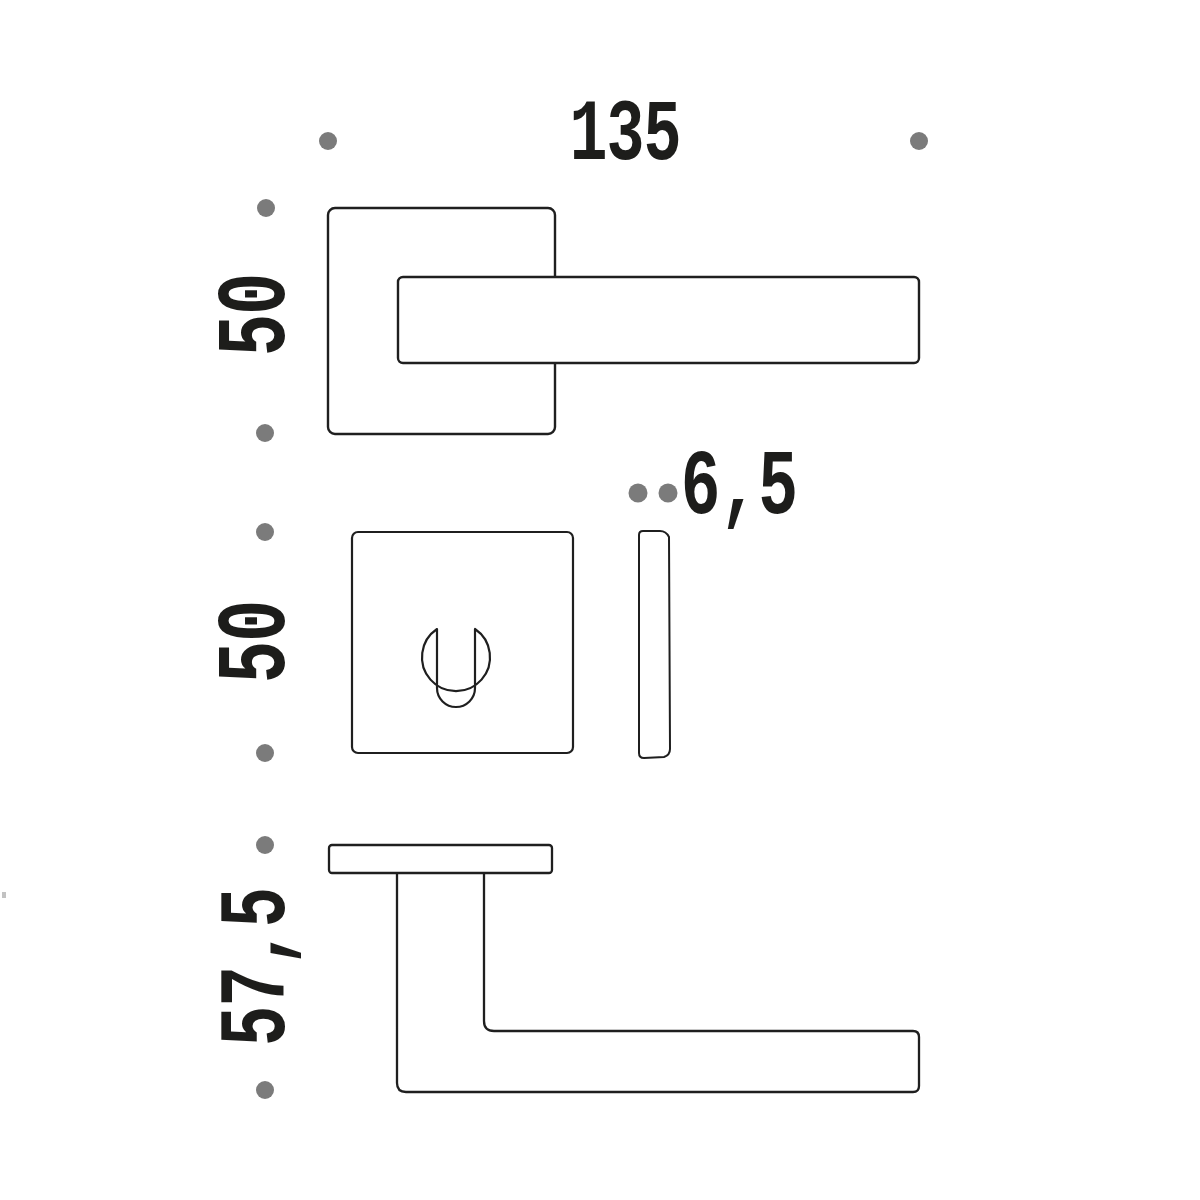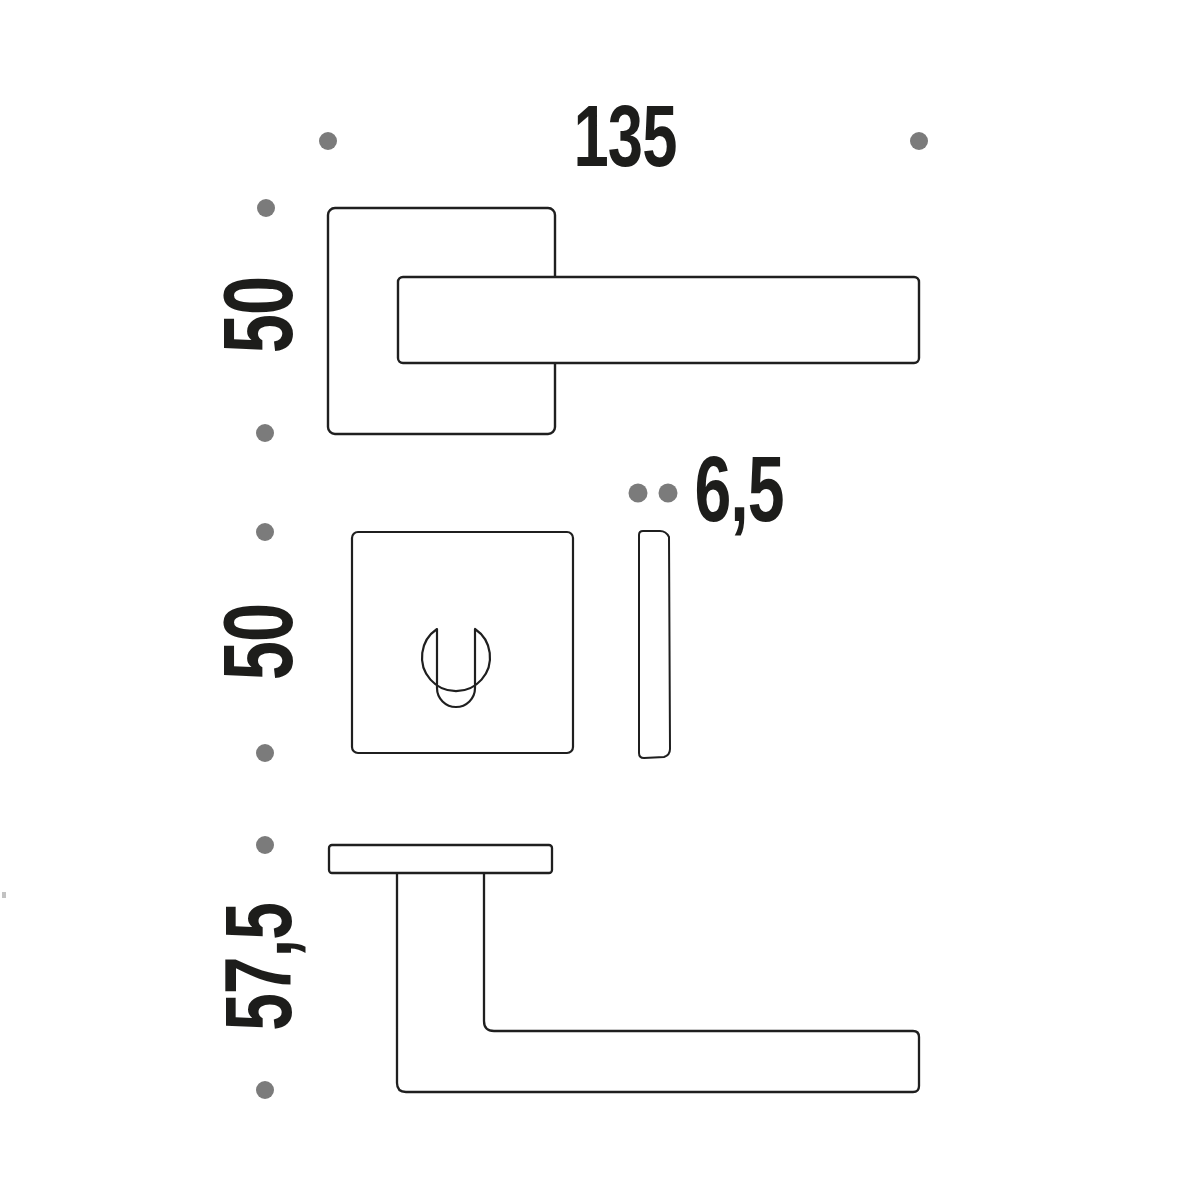--- a/index.html
+++ b/index.html
@@ -1,21 +1,21 @@
 <!DOCTYPE html>
 <html><head>
 <meta charset="utf-8">
 <style>
   html,body { margin:0; padding:0; background:#ffffff; }
   .canvas {
     position:relative;
     width:1200px; height:1200px;
     background:#ffffff;
     overflow:hidden;
-    font-family:Liberation Sans, sans-serif;
+    font-family:Liberation Mono, monospace;
   }
   svg.drawing { position:absolute; left:0; top:0; width:1200px; height:1200px; }
   .dim {
     position:absolute;
     font-weight:700;
     color:#1d1d1b;
     white-space:nowrap;
     letter-spacing:-0.015em;
     line-height:1;
   }

